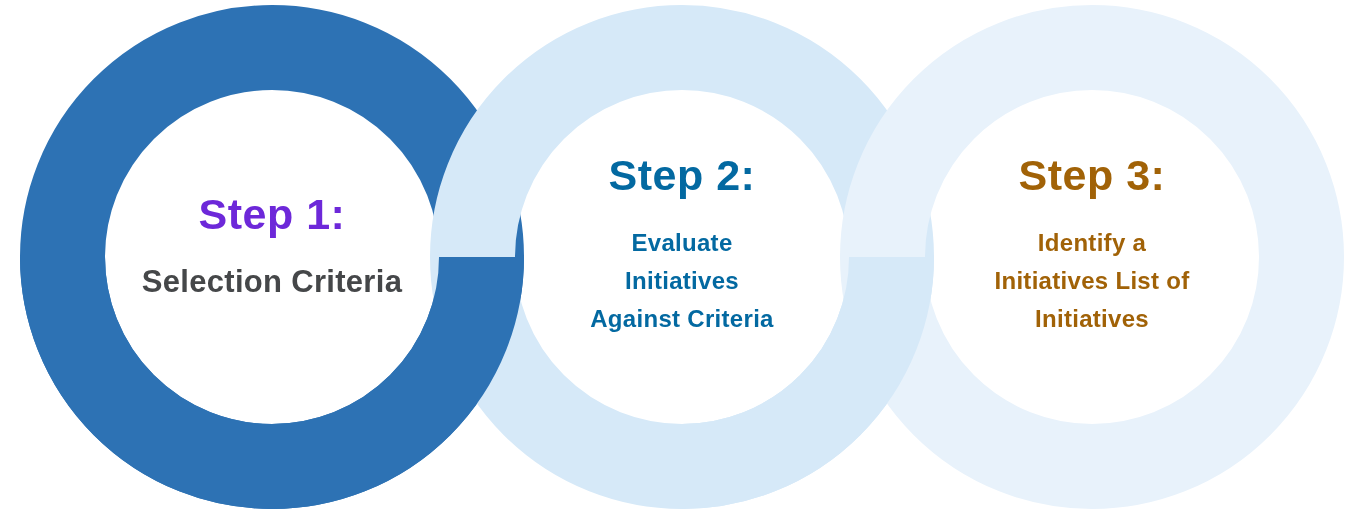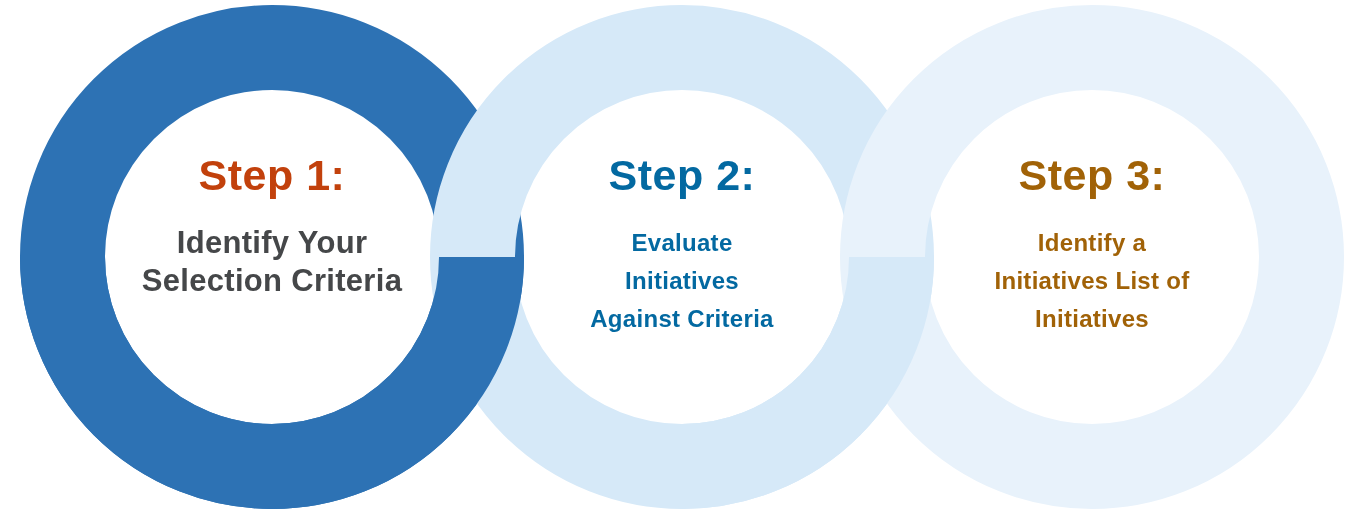--- a/index.html
+++ b/index.html
@@ -67,23 +67,22 @@
     <circle cx="682" cy="257" r="209.5" fill="none" stroke-width="85" stroke="#d6e9f8"></circle>
 
     <circle cx="272" cy="257" r="209.5" fill="none" stroke-width="85" clip-path="url(#clip-bottom-left)" stroke="#2d72b4"></circle>
 
     <circle cx="1092" cy="257" r="209.5" fill="none" stroke-width="85" stroke="#e8f2fb"></circle>
 
     <circle cx="682" cy="257" r="209.5" fill="none" stroke-width="85" clip-path="url(#clip-bottom-mid)" stroke="#d6e9f8"></circle>
   </svg>
 
   <div class="step-text pos-1">
-    <div class="heading" style="color: #c2410c;">Step 1:</div>
+    <div class="heading" style="color: #6d28d9; margin-top: 39px;">Step 1:</div>
     <div class="body" style="color: rgb(69, 71, 73);">
-      <div class="line">Identify Your</div>
       <div class="line">Selection Criteria</div>
     </div>
   </div>
 
   <div class="step-text muted pos-2" style="color: #0369a1;">
     <div class="heading">Step 2:</div>
     <div class="body">
       <div class="line">Evaluate</div>
       <div class="line">Initiatives</div>
       <div class="line">Against Criteria</div>

